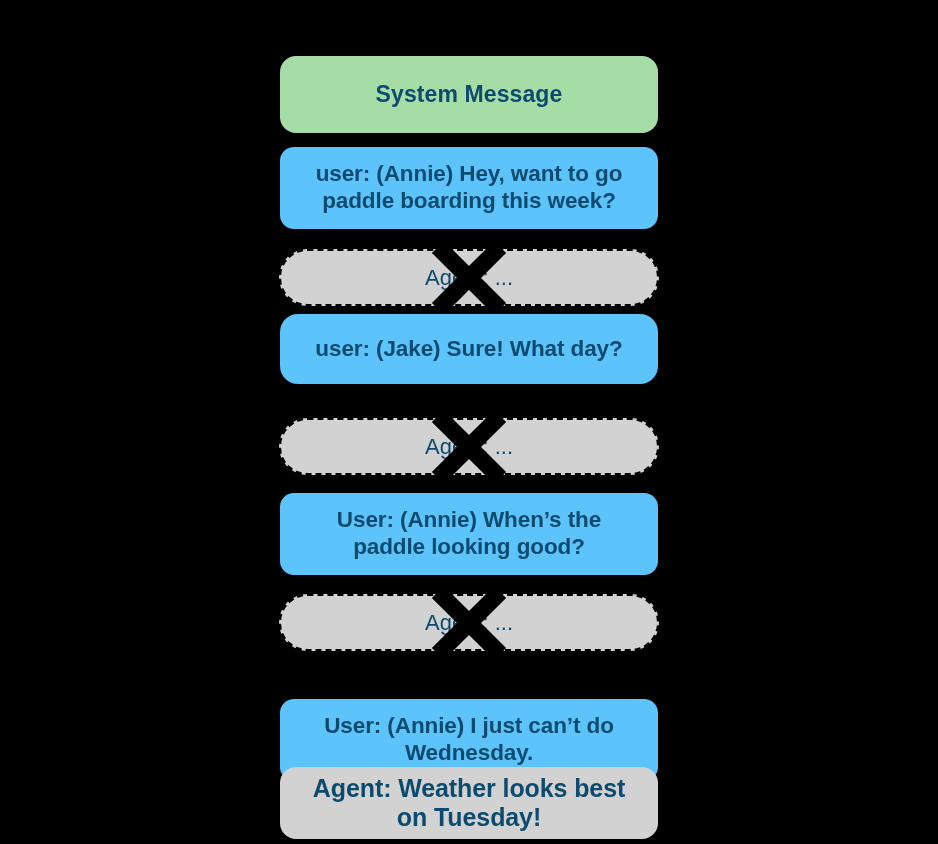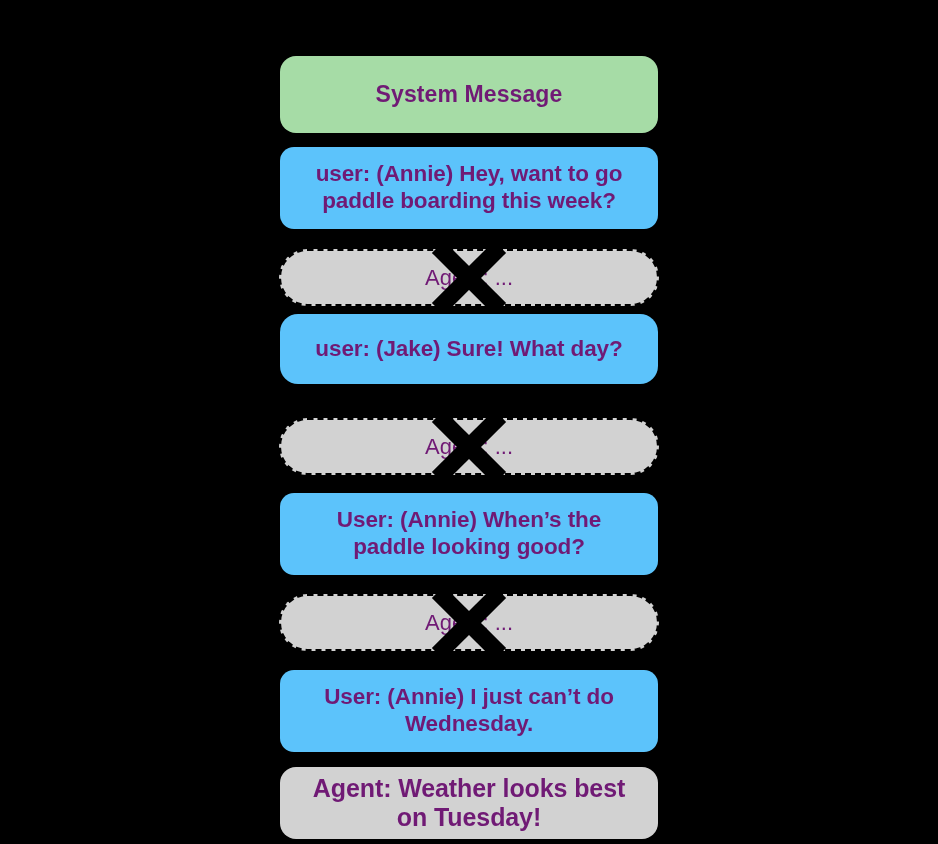--- a/index.html
+++ b/index.html
@@ -28,21 +28,21 @@
     display: flex;
     justify-content: center;
   }
 
   .bubble {
     box-sizing: border-box;
     display: flex;
     align-items: center;
     justify-content: center;
     text-align: center;
-    color: #701a75;
+    color: #0c4a6e;
     line-height: 1.18;
     position: relative;
   }
 
   
   .bubble.system {
     width: 378px;
     height: 77px;
     background: #a6dca6;
     border-radius: 16px;
@@ -166,21 +166,21 @@
   <div class="bubble-row" style="top:594px;">
     <div class="bubble agent-skipped">
       <span class="bubble-text">Agent: ...</span>
       <span class="strike-x">
         <span class="s1"></span>
         <span class="s2"></span>
       </span>
     </div>
   </div>
 
-  <div class="bubble-row" style="top:670px;">
+  <div class="bubble-row" style="top:699px;">
     <div class="bubble user two-line">
       <span class="bubble-text">User: (Annie) I just can’t do Wednesday.</span>
     </div>
   </div>
 
   <div class="bubble-row" style="top:767px;">
     <div class="bubble agent-final">
       <span class="bubble-text">Agent: Weather looks best on Tuesday!</span>
     </div>
   </div>

